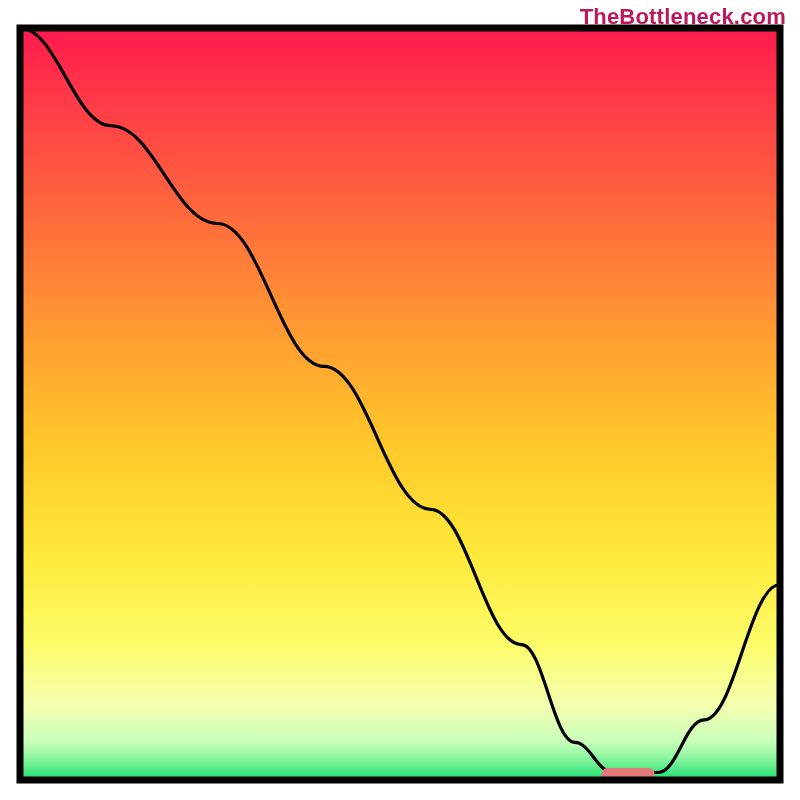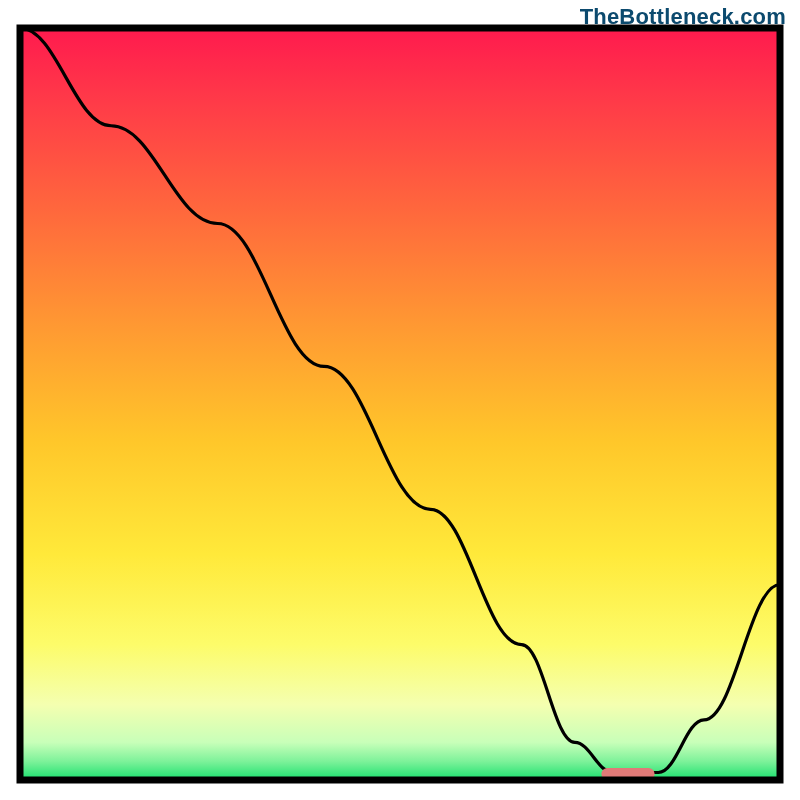--- a/index.html
+++ b/index.html
@@ -19,21 +19,21 @@
     position: absolute;
     top: 0;
     left: 0;
   }
   .watermark {
     position: absolute;
     top: 4px;
     right: 14px;
     font-size: 22px;
     font-weight: 600;
-    color: #0c4a6e;
+    color: #be185d;
     letter-spacing: 0.2px;
     user-select: none;
   }
 </style>
 </head>
 <body>
 
 <div class="canvas-wrap">
 
   <svg width="800" height="800" viewBox="0 0 800 800">

